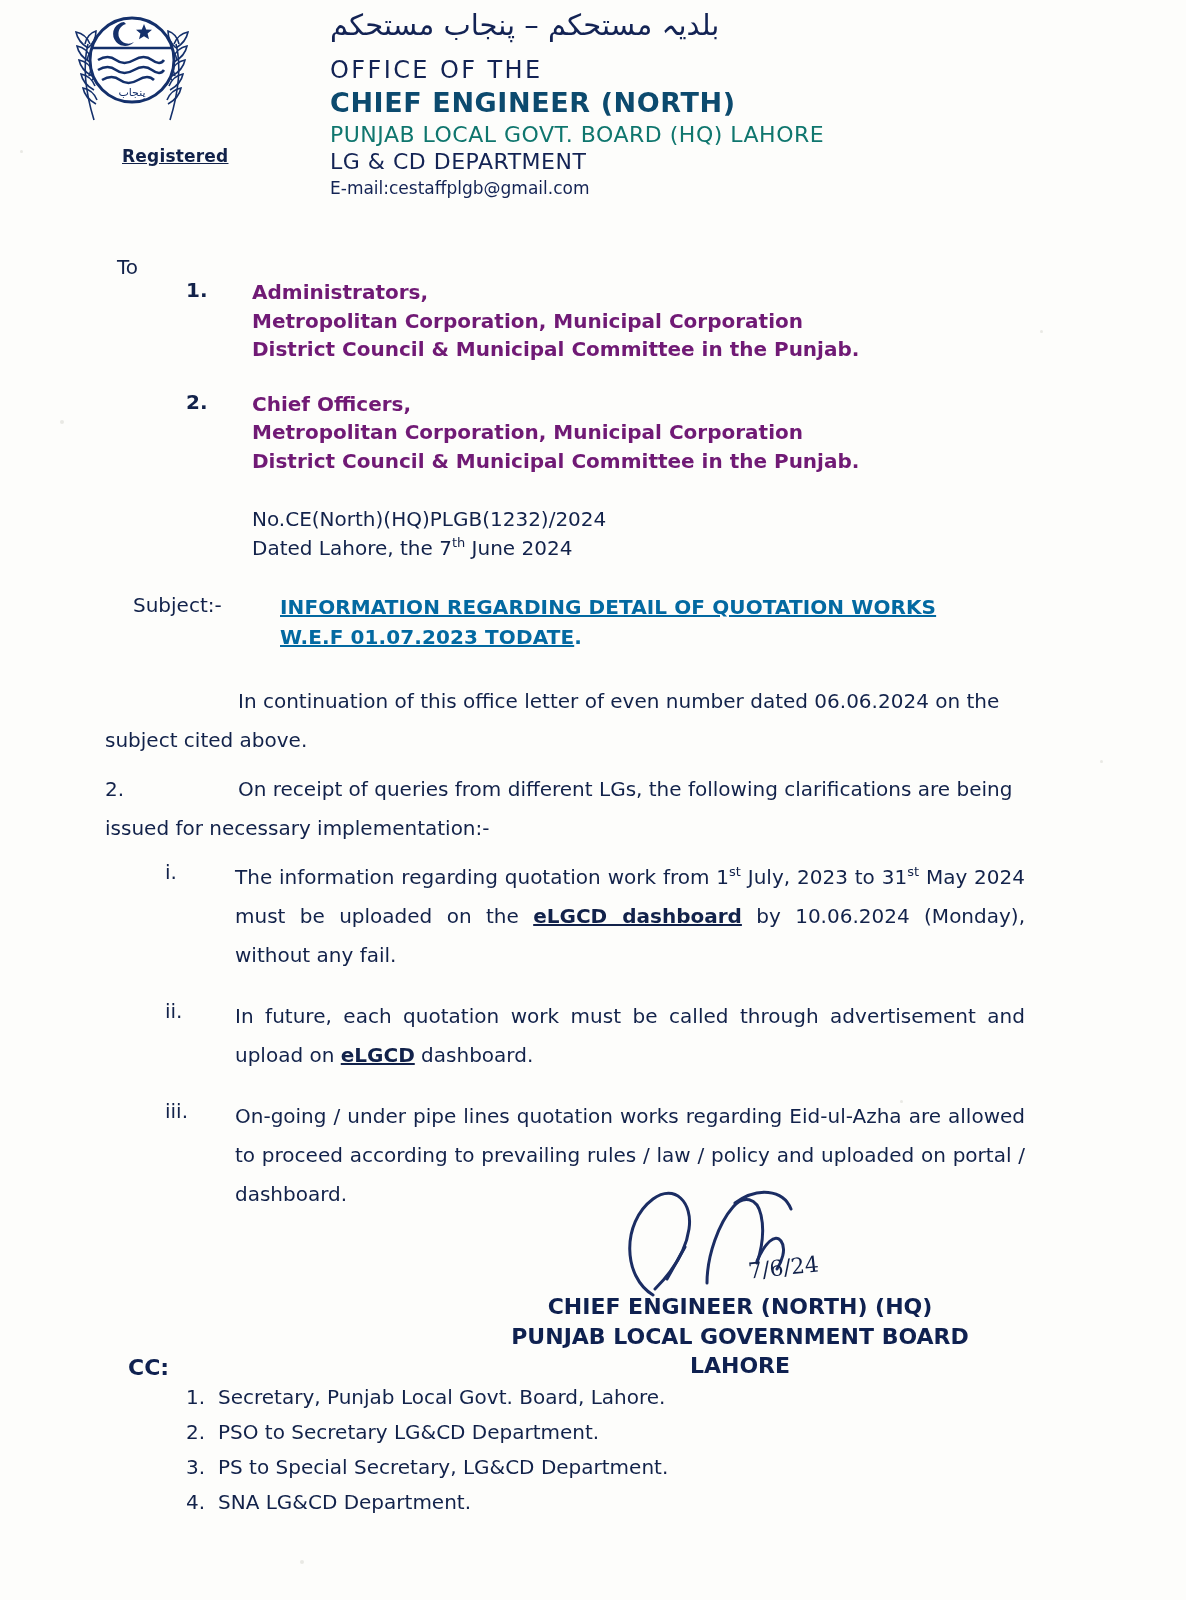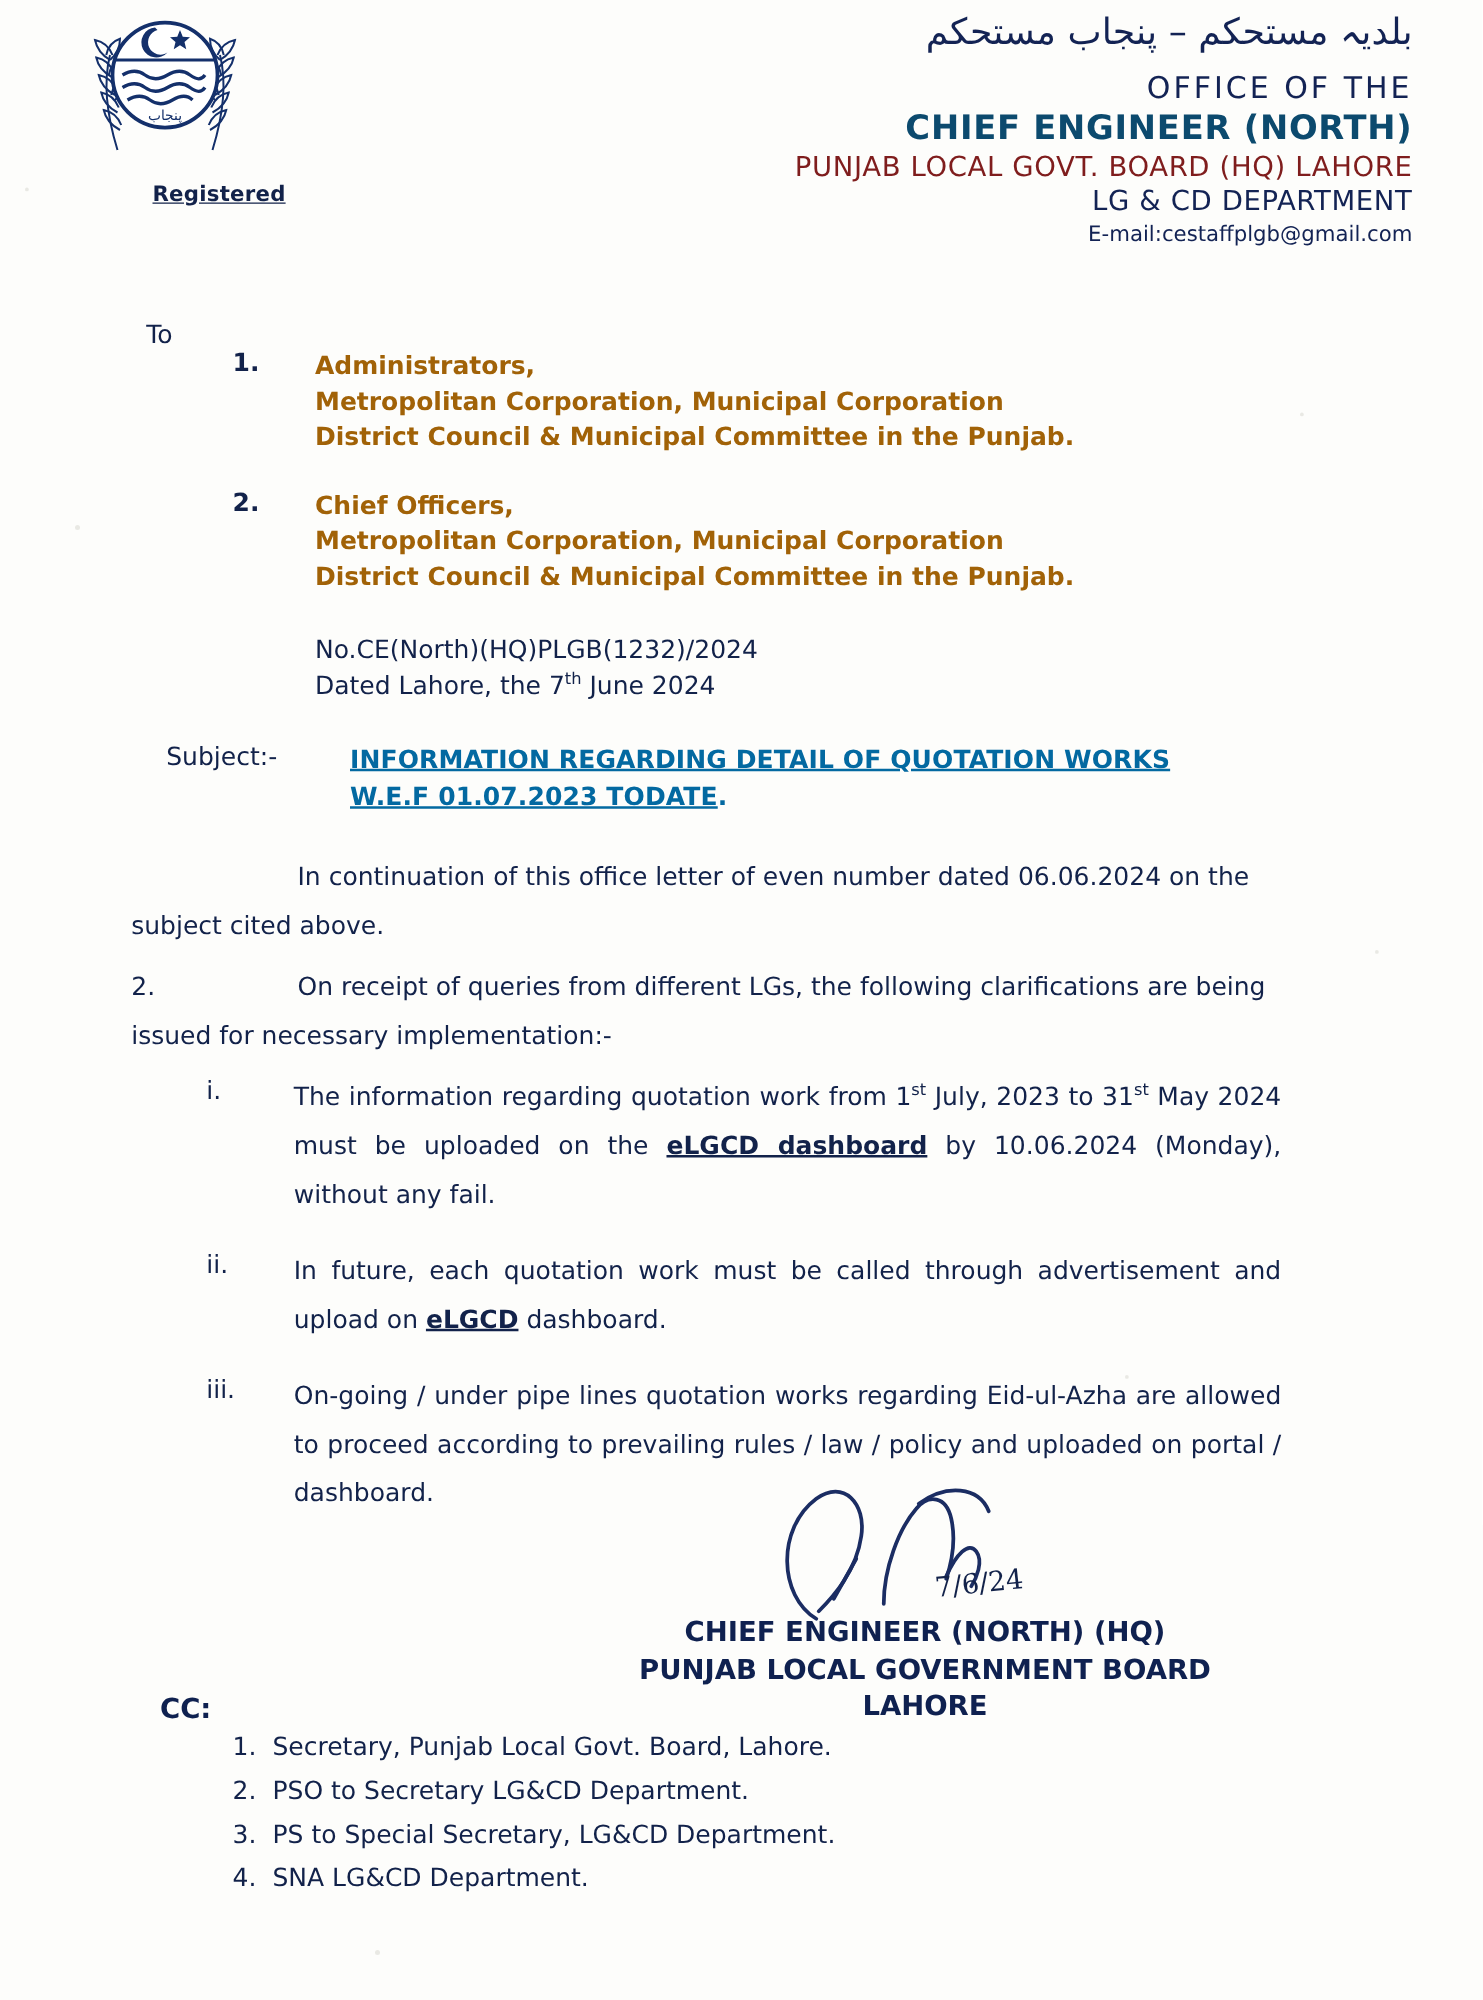--- a/index.html
+++ b/index.html
@@ -47,21 +47,21 @@
     font-weight: bold;
     text-decoration: underline;
     color: #12224a;
     letter-spacing: .2px;
   }
   .header-center {
     position: absolute;
     left: 330px;
     top: 8px;
     width: 800px;
-    text-align: right;
+    text-align: left;
   }
   .urdu {
     font-size: 29px;
     color: #132354;
     direction: rtl;
     letter-spacing: 1px;
     margin-bottom: 14px;
     font-family: "DejaVu Sans", sans-serif;
   }
   .office-of {
@@ -72,21 +72,21 @@
   .chief-engineer {
     font-size: 27px;
     font-weight: bold;
     letter-spacing: .6px;
     color: #0c4a6e;
     margin-top: 3px;
   }
   .plgb {
     font-size: 22px;
     letter-spacing: .5px;
-    color: #7f1d1d;
+    color: #0f766e;
     margin-top: 4px;
   }
   .lgcd {
     font-size: 22px;
     letter-spacing: .5px;
     color: #132354;
     margin-top: 2px;
   }
   .email {
     font-size: 17px;
@@ -115,21 +115,21 @@
   .addr-num {
     width: 66px;
     font-size: 20px;
     font-weight: bold;
     color: #12224a;
   }
   .addr-lines {
     font-size: 20px;
     font-weight: bold;
     line-height: 1.43;
-    color: #a16207;
+    color: #701a75;
   }
   .refblock {
     position: absolute;
     left: 252px;
     top: 505px;
     font-size: 20px;
     line-height: 1.45;
     color: #12224a;
   }
   .refblock sup { font-size: 13px; }

